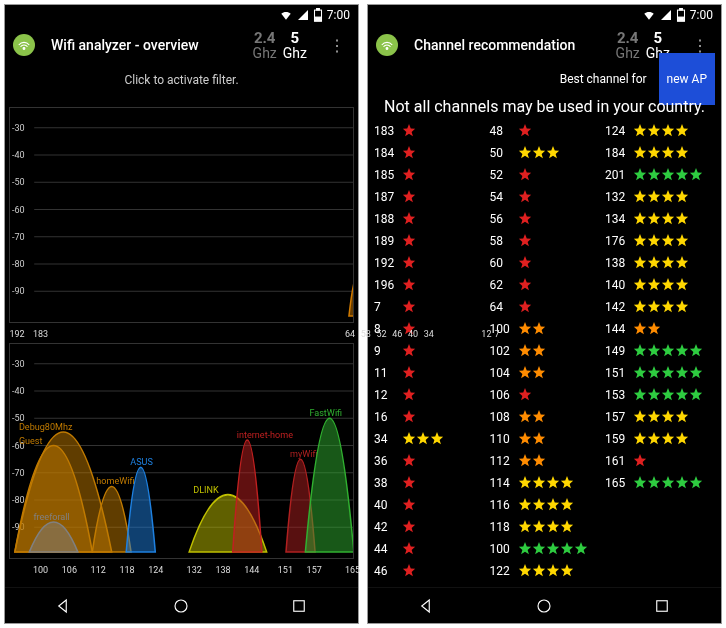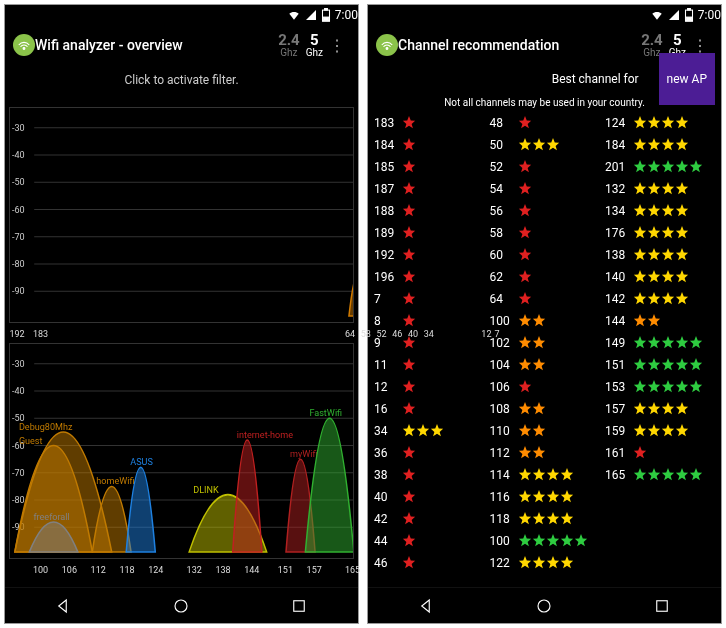--- a/index.html
+++ b/index.html
@@ -1,40 +1,40 @@
 <!DOCTYPE html>
 <html><head>
 <meta charset="utf-8">
 <style>
 * { margin: 0; padding: 0; box-sizing: border-box; }
 body { background: #fff; font-family: Roboto, Arial, sans-serif; display: flex; gap: 8px; padding: 4px; }
 .device { width: 356px; height: 620px; background: #000; border: 1px solid #999; display: flex; flex-direction: column; }
-.status-bar { height: 20px; display: flex; justify-content: flex-end; align-items: center; gap: 4px; padding: 0 0; color: #fff; font-size: 12px; }
-.app-bar { height: 40px; display: flex; align-items: center; padding: 0 8px; gap: 0; }
+.status-bar { height: 20px; display: flex; justify-content: flex-end; align-items: center; gap: 4px; padding: 0 8px; color: #fff; font-size: 12px; }
+.app-bar { height: 40px; display: flex; align-items: center; padding: 0 8px; gap: 16px; }
 .app-icon { width: 22px; height: 22px; border-radius: 50%; background: #8bc34a; display: flex; align-items: center; justify-content: center; }
 .app-icon svg { width: 14px; height: 14px; }
 .app-title { color: #fff; font-size: 14px; font-weight: 500; flex: 1; }
 .band-sel { display: flex; gap: 6px; align-items: center; }
 .band { display: flex; flex-direction: column; align-items: center; line-height: 1; }
 .band-num { font-size: 15px; font-weight: bold; }
-.band-unit { font-size: 10px; }
+.band-unit { font-size: 14px; }
 .band.inactive { color: #777; }
 .band.active { color: #fff; }
 .menu-dots { color: #aaa; font-size: 16px; padding: 0 6px; letter-spacing: -1px; }
 .filter-hint { color: #ccc; text-align: center; font-size: 12px; padding: 8px 0; }
 .chart-area { flex: 1; display: flex; flex-direction: column; padding: 12px 4px; gap: 4px; }
 .chart { position: relative; flex: 1; border: 1px solid #333; }
 .chart svg { width: 100%; height: 100%; display: block; }
 .xticks { display: flex; color: #ddd; font-size: 9px; padding: 2px 0 2px 24px; }
 .xtick { flex: 0 0 auto; }
 .nav-bar { height: 36px; display: flex; justify-content: space-around; align-items: center; color: #fff; border-top: 1px solid #111; }
 .nav-bar svg { width: 18px; height: 18px; fill: none; stroke: #fff; stroke-width: 1.5; }
-.sub-bar { height: 28px; display: flex; align-items: center; justify-content: flex-end; padding: 0 6px; gap: 20px; color: #fff; font-size: 12px; }
-.dropdown { background: #4c1d95; color: #fff; padding: 19px 8px; font-size: 12px; }
-.country-note { color: #fff; text-align: center; font-size: 10px; padding: 4px 0; }
+.sub-bar { height: 28px; display: flex; align-items: center; justify-content: flex-end; padding: 0 6px; gap: 12px; color: #fff; font-size: 12px; }
+.dropdown { background: #1d4ed8; color: #fff; padding: 19px 8px; font-size: 12px; }
+.country-note { color: #fff; text-align: center; font-size: 16px; padding: 4px 0; }
 .recs { flex: 1; display: flex; flex-wrap: wrap; flex-direction: column; padding: 0 6px; overflow: hidden; align-content: space-between; }
 .rec-row { display: flex; align-items: center; height: 22px; width: 110px; gap: 4px; }
 .rec-ch { color: #fff; font-size: 12px; width: 24px; text-align: left; }
 .stars { display: flex; gap: 0; }
 .star { width: 14px; height: 14px; }
 </style>
 </head>
 <body>
 
 <div class="device">

